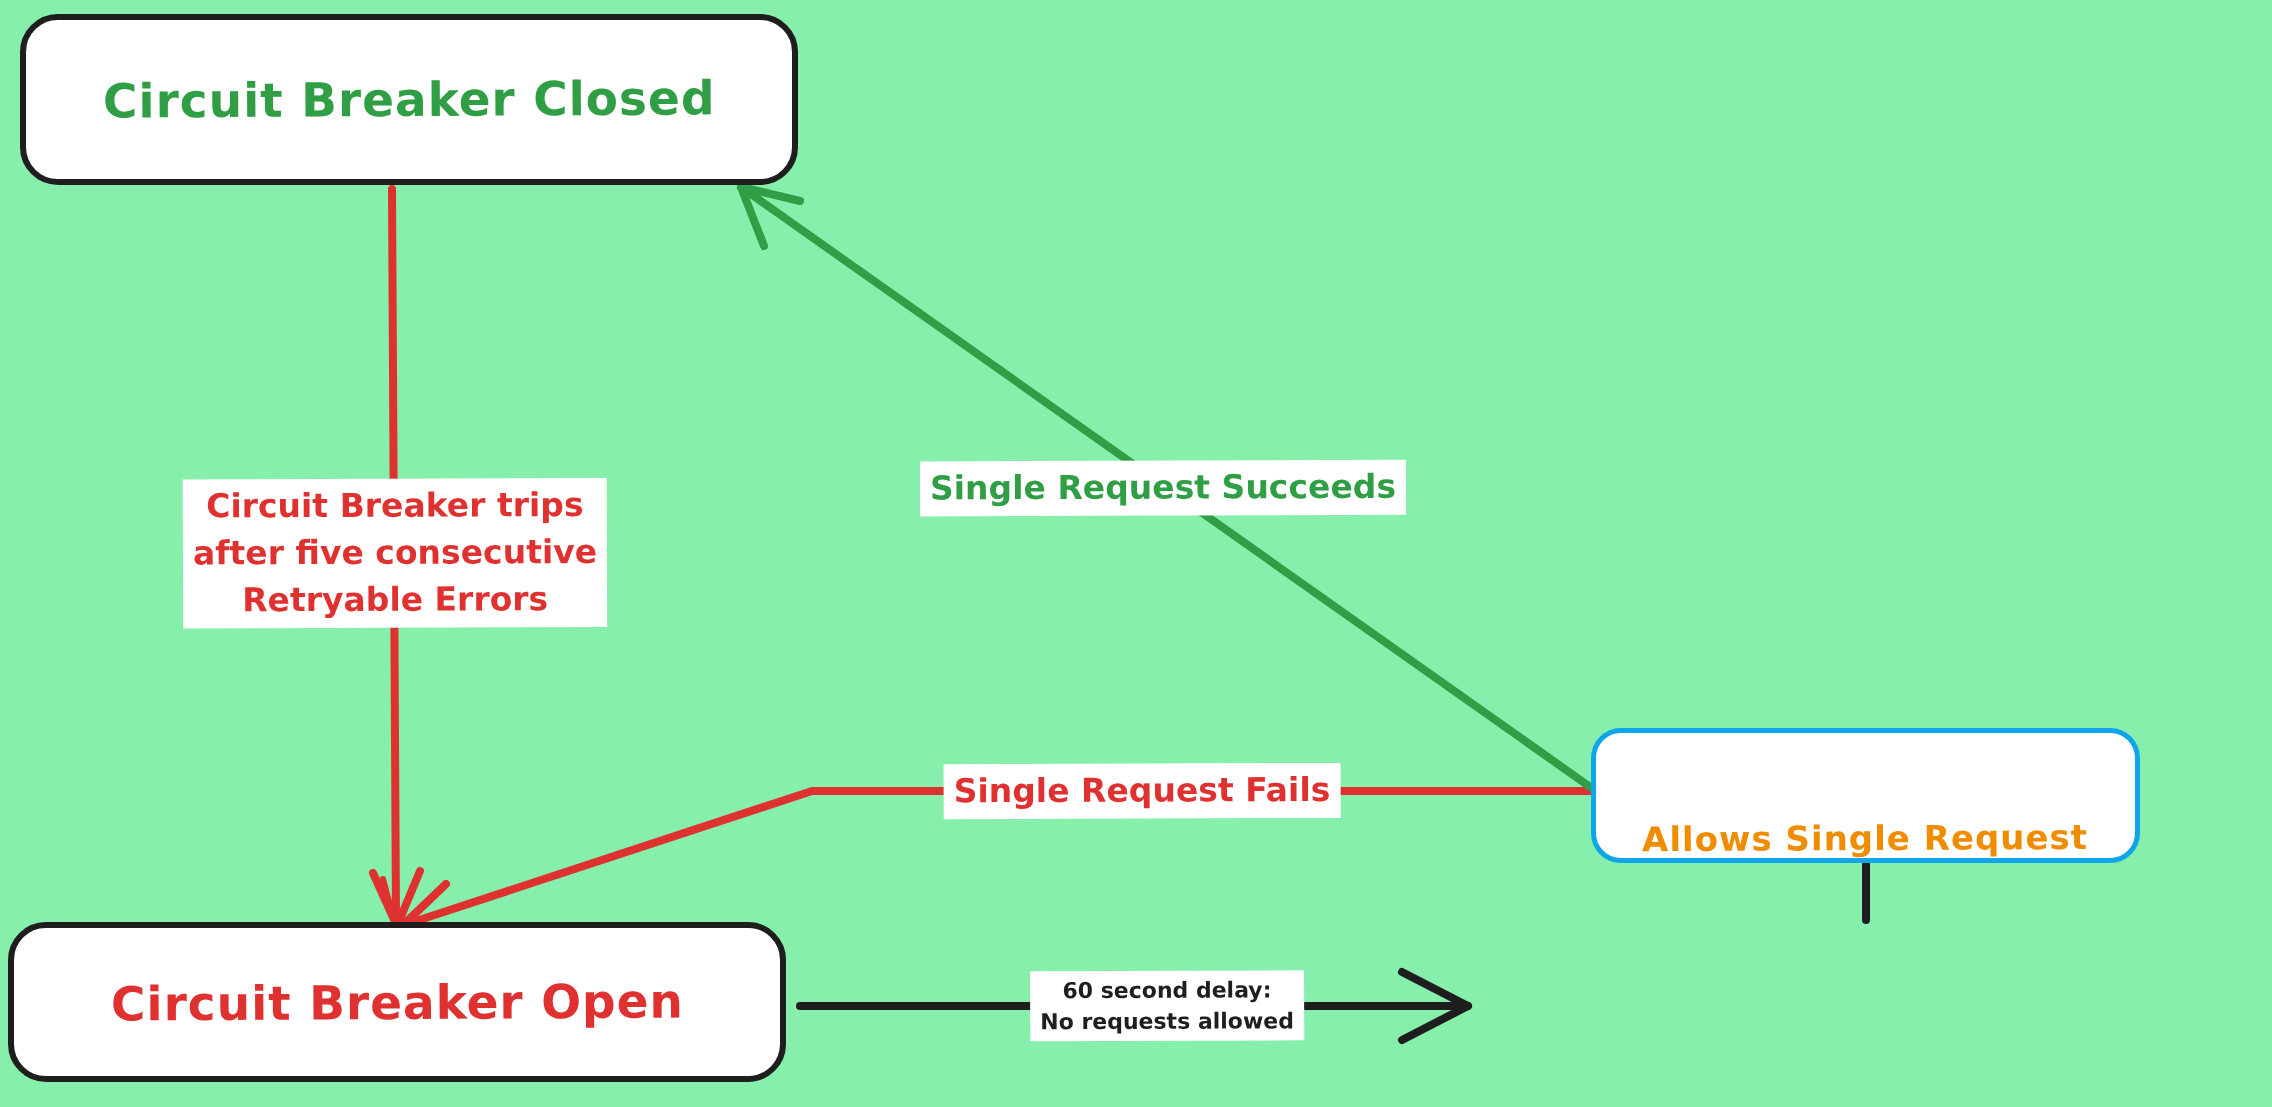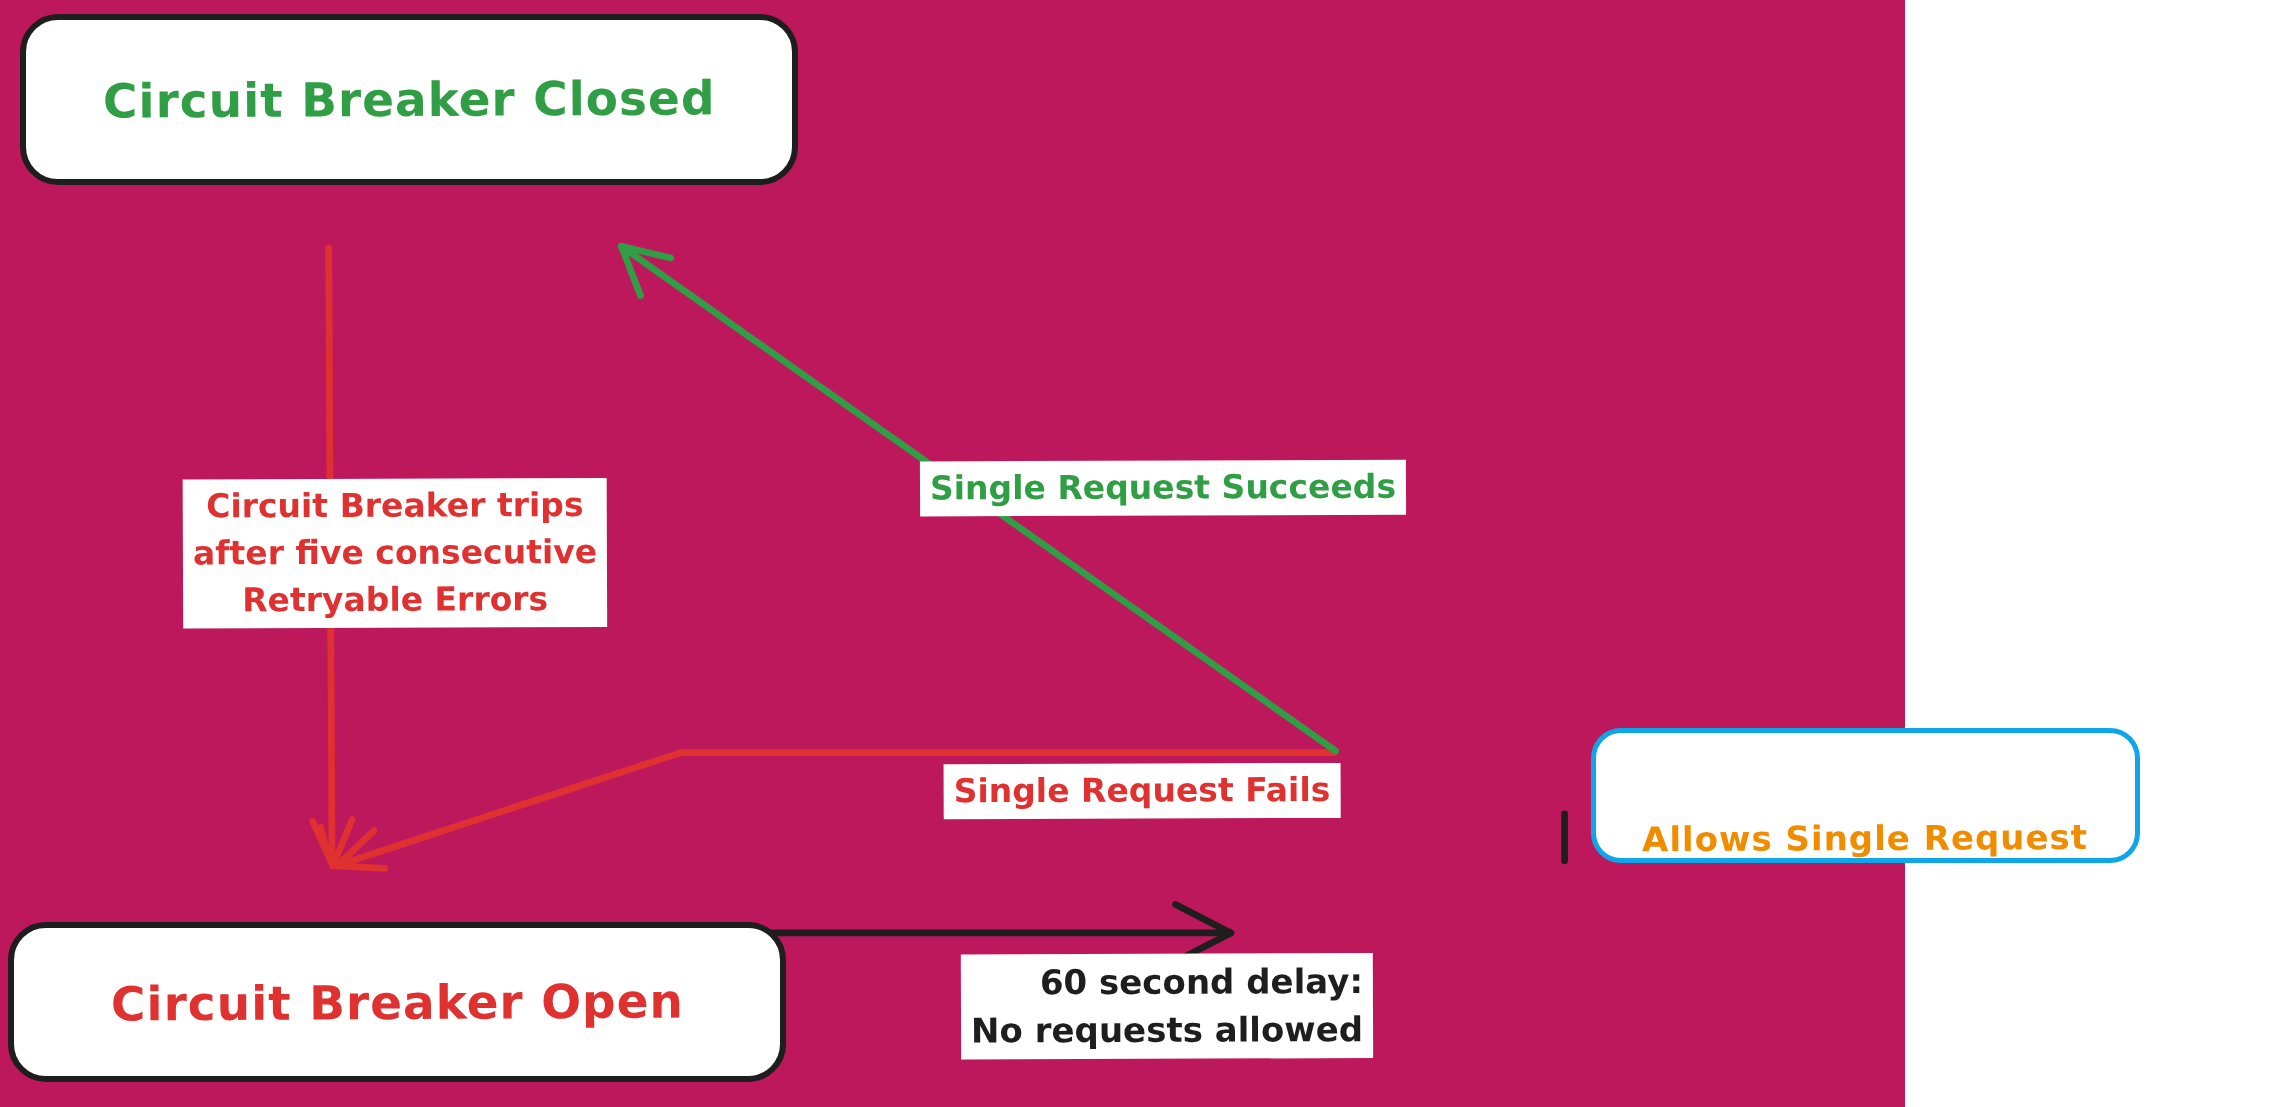--- a/index.html
+++ b/index.html
@@ -3,22 +3,22 @@
 <meta charset="utf-8">
 <style>
   * { margin: 0; padding: 0; box-sizing: border-box; }
   html, body { background: #ffffff; }
   body {
     font-family: "DejaVu Sans", "Liberation Sans", sans-serif;
     width: 2272px; height: 1107px; overflow: hidden;
   }
   #canvas {
     position: relative;
-    width: 1905px; height: 1107px;
-    background: #be185d;
+    width: 2272px; height: 1107px;
+    background: #86efac;
   }
   svg.connector-layer {
     position: absolute; left: 0; top: 0; width: 100%; height: 100%;
     z-index: 1;
   }
   .node {
     position: absolute;
     background: #ffffff;
     border: 6px solid #1e1e1e;
     border-radius: 38px;
@@ -52,21 +52,21 @@
     font-weight: bold;
     font-size: 33px;
     line-height: 1.42;
     padding: 4px 10px;
     white-space: nowrap;
     z-index: 3;
   }
   #label-trips    { left: 395px;  top: 553px;  color: #e03131; }
   #label-succeeds { left: 1163px; top: 488px;  color: #2f9e44; }
   #label-fails    { left: 1142px; top: 791px;  color: #e03131; }
-  #label-delay    { left: 1167px; top: 1006px; color: #1e1e1e; font-size: 34px; text-align: right; }
+  #label-delay    { left: 1167px; top: 1006px; color: #1e1e1e; font-size: 22px; }
 
   .stroke-line { fill: none; stroke-linecap: round; stroke-linejoin: round; }
 </style>
 </head>
 <body>
 
 <div id="canvas">
 
   <svg class="connector-layer" viewBox="0 0 2272 1107" xmlns="http://www.w3.org/2000/svg">
 

